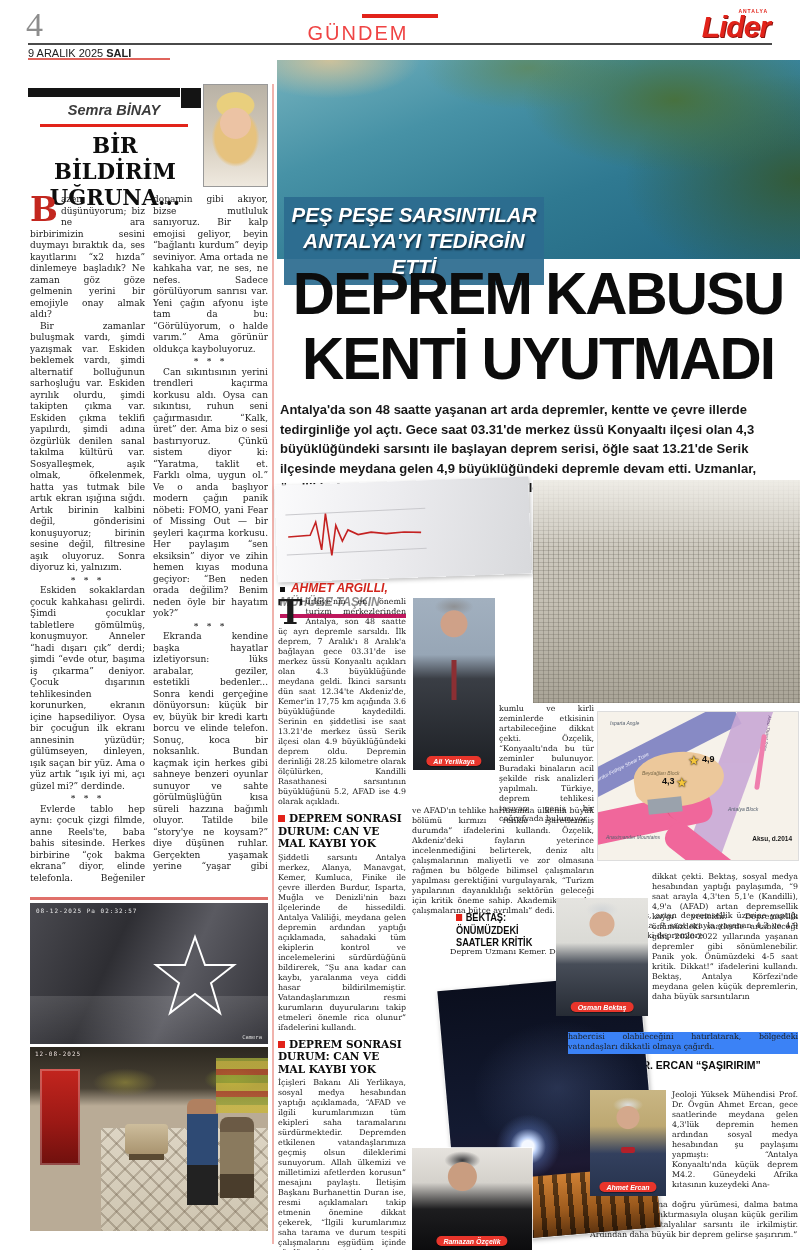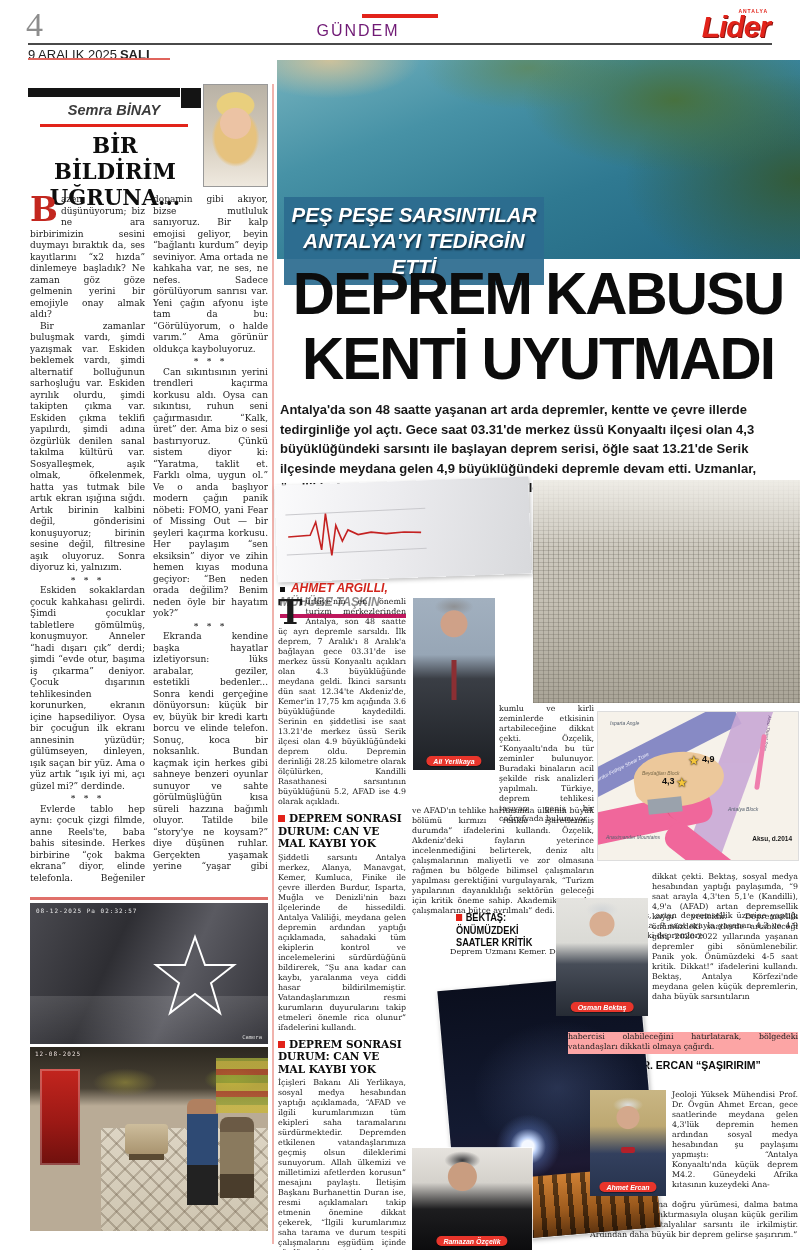--- a/index.html
+++ b/index.html
@@ -3,26 +3,26 @@
 <meta charset="utf-8">
 <style>
   html,body{margin:0;padding:0;background:#888;}
   #page{position:relative;width:800px;height:1250px;background:#fff;overflow:hidden;
         font-family:"Liberation Sans",sans-serif;color:#111;}
   .abs{position:absolute;}
 
   
   #pagenum{left:26px;top:6px;font-family:"Liberation Serif",serif;font-size:34px;color:#8d8d8d;}
   #hrule{left:28px;top:43px;width:744px;height:1.5px;background:#4a4a4a;}
-  #gundem{left:0;top:22px;width:716px;text-align:center;font-size:16px;letter-spacing:2px;color:#701a75;}
+  #gundem{left:0;top:22px;width:716px;text-align:center;font-size:20px;letter-spacing:2px;color:#ef4444;}
   #gundembar{left:362px;top:14px;width:76px;height:4px;background:#e2231a;}
   #brand{right:30px;top:10px;font-size:30px;font-weight:bold;font-style:italic;color:#e2231a;
          text-shadow:1px 1px 0 #8e1410;letter-spacing:-1px;}
   #brandregion{right:32px;top:8px;font-size:5px;font-weight:bold;color:#e2231a;letter-spacing:1px;}
-  #dateline{left:28px;top:47px;font-size:13px;color:#222;}
+  #dateline{left:28px;top:47px;font-size:11px;color:#222;text-decoration:underline;}
   #dateline b{margin-left:3px;}
   #datebar{left:28px;top:58px;width:142px;height:1.5px;background:#e0645c;}
 
   
   #colblackbar{left:28px;top:88px;width:152px;height:9px;background:#141414;}
   #colblacksq{left:181px;top:88px;width:20px;height:20px;background:#141414;}
   #authorphoto{left:203px;top:84px;width:63px;height:101px;border:1px solid #999;
     background:
       radial-gradient(circle 17px at 50% 38%, #ecc3a4 0 15px, transparent 16px),
       radial-gradient(ellipse 26px 18px at 50% 20%, #e9cf7d 0 70%, transparent 75%),
@@ -163,21 +163,21 @@
   #map .qlbl{position:absolute;font-size:9px;font-weight:bold;color:#0d0d0d;}
   #map .credit{position:absolute;right:6px;bottom:18px;font-size:6.5px;font-weight:bold;color:#1a1a1a;}
 
   #bektasA{left:590px;top:911px;width:208px;height:36px;}
   #bektasphoto{left:556px;top:898px;width:92px;height:118px;z-index:2;
     background:
       radial-gradient(circle 14px at 50% 22%, #d8ae92 0 12px, transparent 13px),
       radial-gradient(ellipse 22px 11px at 50% 10%, #d2d5d7, transparent 75%),
       linear-gradient(180deg,#e5e4e0 0%,#dadad5 38%,#474d58 56%,#262b34 100%);}
   #bektasB{left:652px;top:872px;width:146px;height:130px;}
-  #bektasC{left:568px;top:1032px;width:230px;height:22px;background:#fca5a5;z-index:3;}
+  #bektasC{left:568px;top:1032px;width:230px;height:22px;background:#3b82f6;z-index:3;}
 
   #night{left:448px;top:982px;width:202px;height:254px;transform:rotate(-5deg);z-index:1;
     box-shadow:0 0 0 1px rgba(255,255,255,.6),1px 2px 5px rgba(0,0,0,.35);
     background:
       radial-gradient(circle 16px at 38% 64%, #f4f8ff 0 6px, #b9cdf4 9px, rgba(95,125,195,.4) 18px, transparent 32px),
       radial-gradient(ellipse 120px 95px at 55% 42%, rgba(95,115,165,.30), transparent 70%),
       linear-gradient(180deg,#0b0f1e 0%,#131a31 55%,#1d1932 72%,#05030a 100%);}
   #night .bld{position:absolute;left:0;bottom:0;width:100%;height:24%;
     background:
       repeating-linear-gradient(90deg, rgba(0,0,0,.55) 0 5px, transparent 5px 14px),

